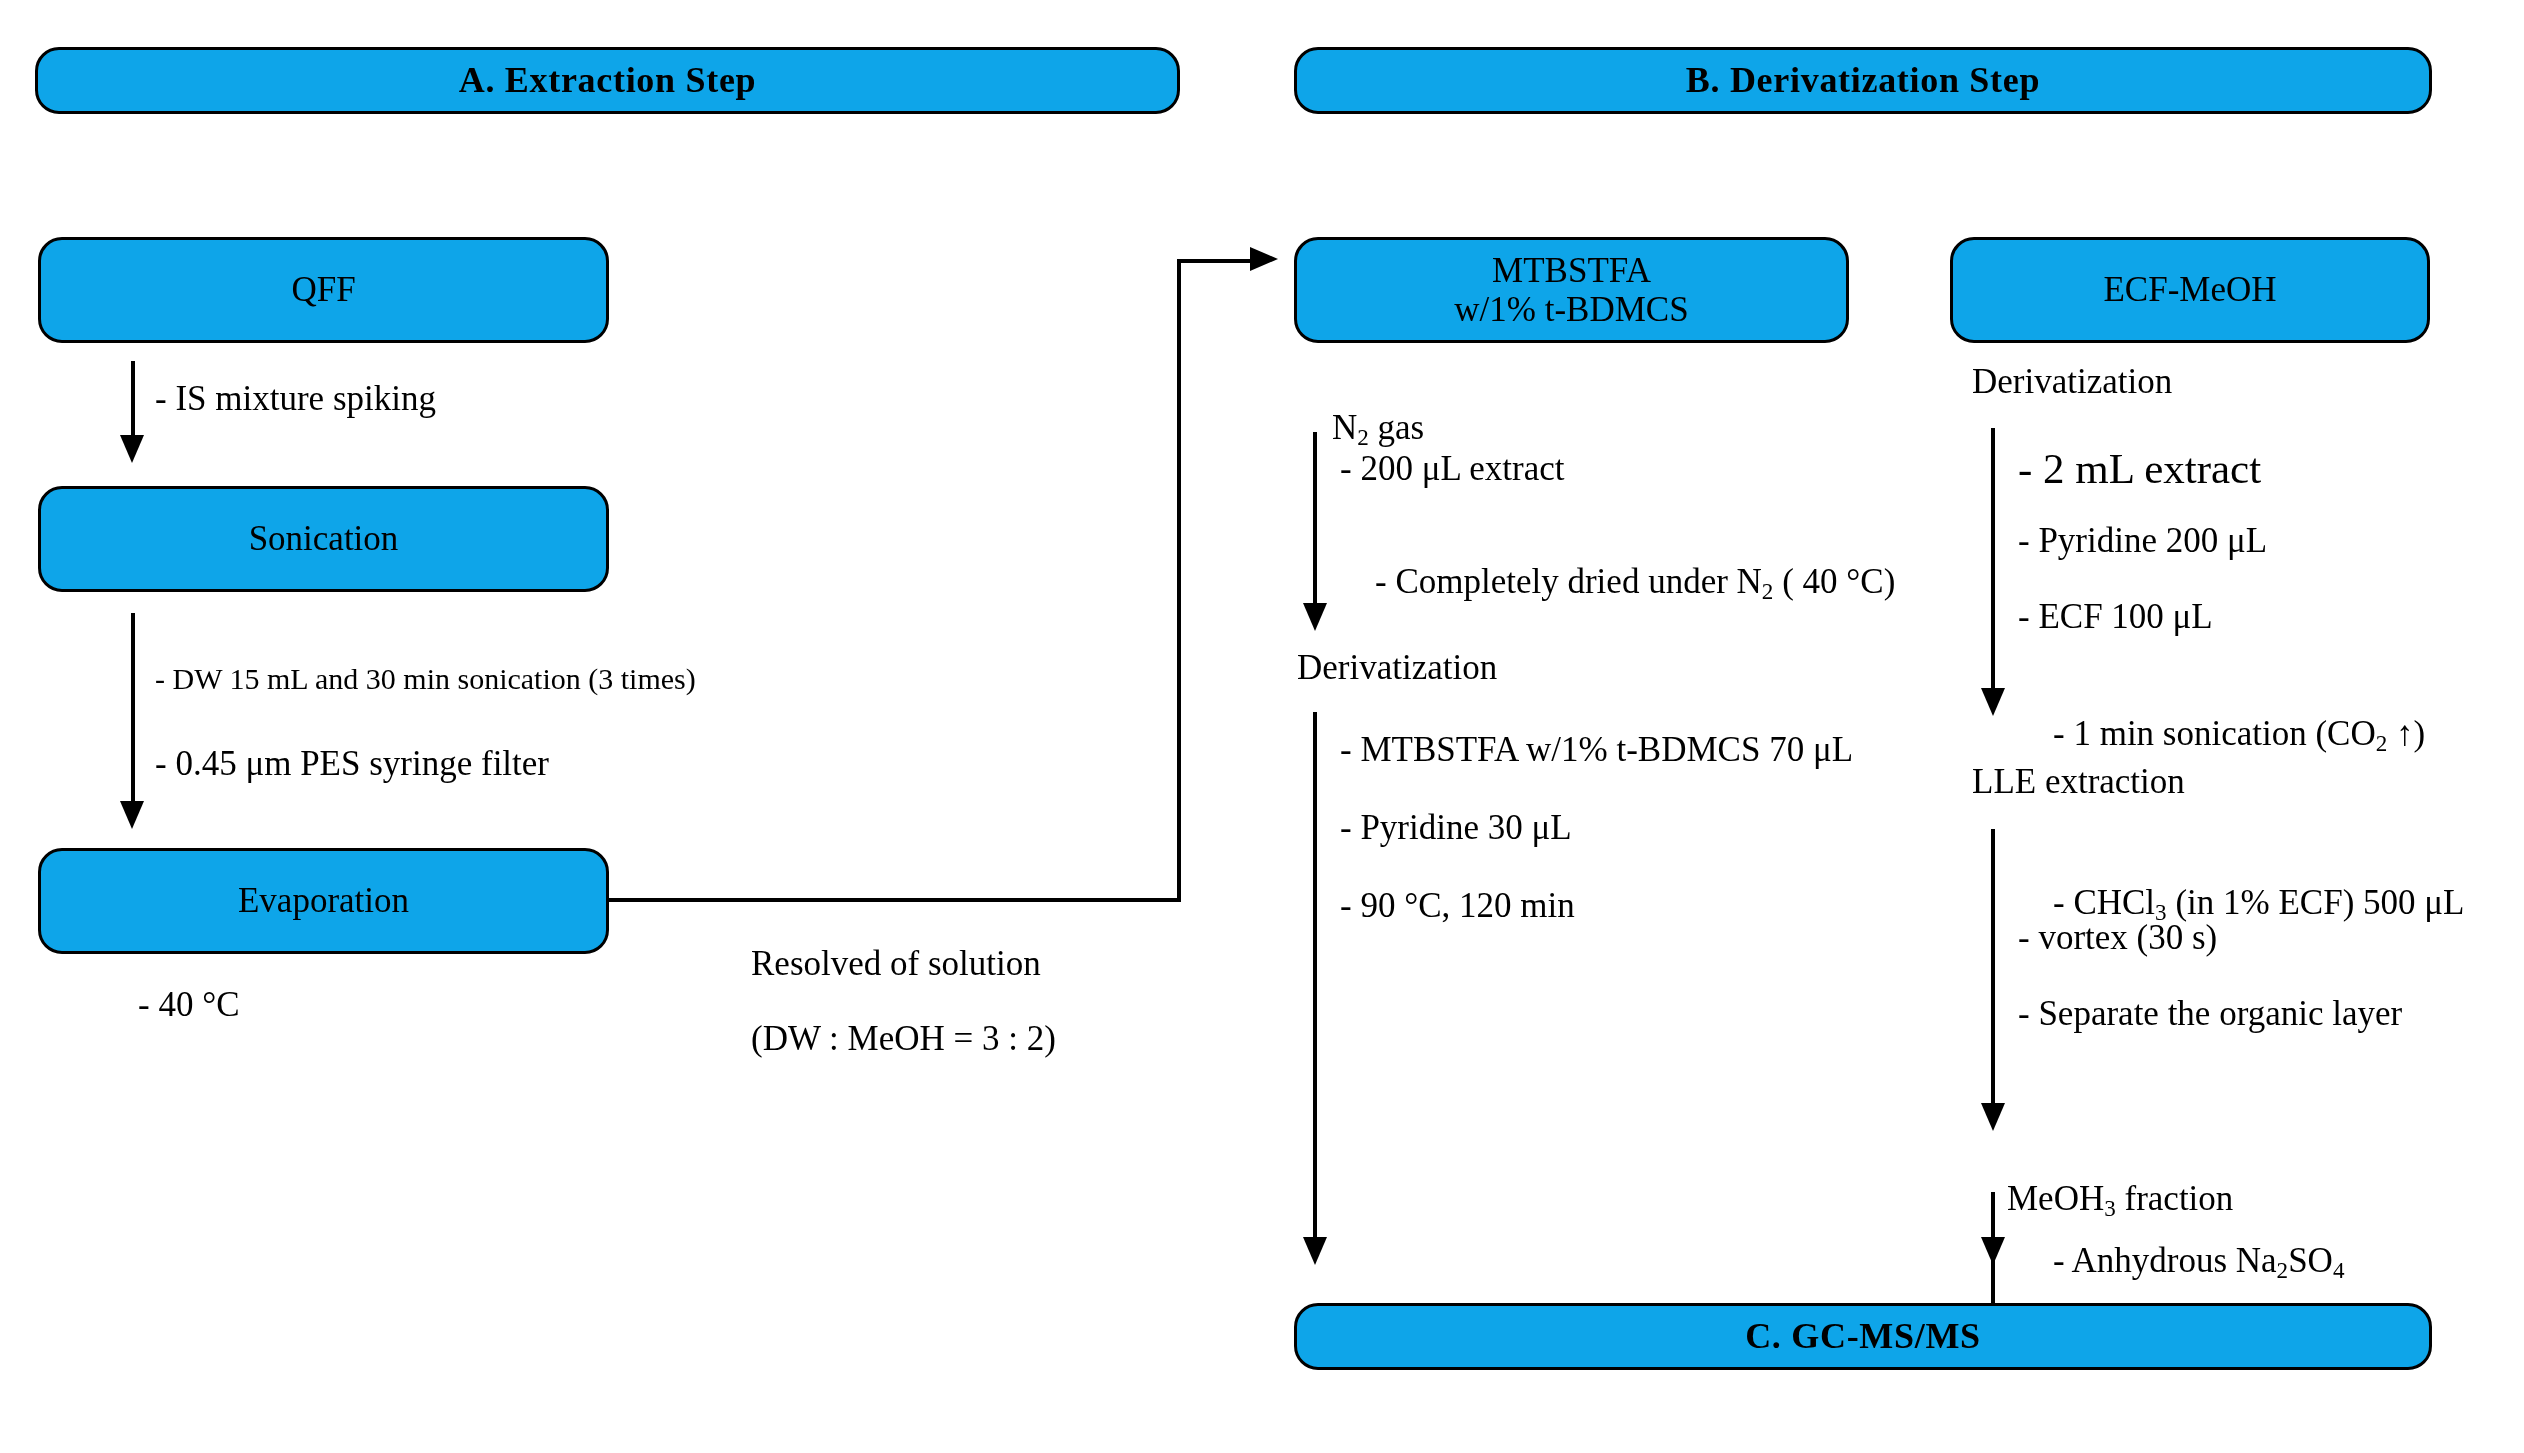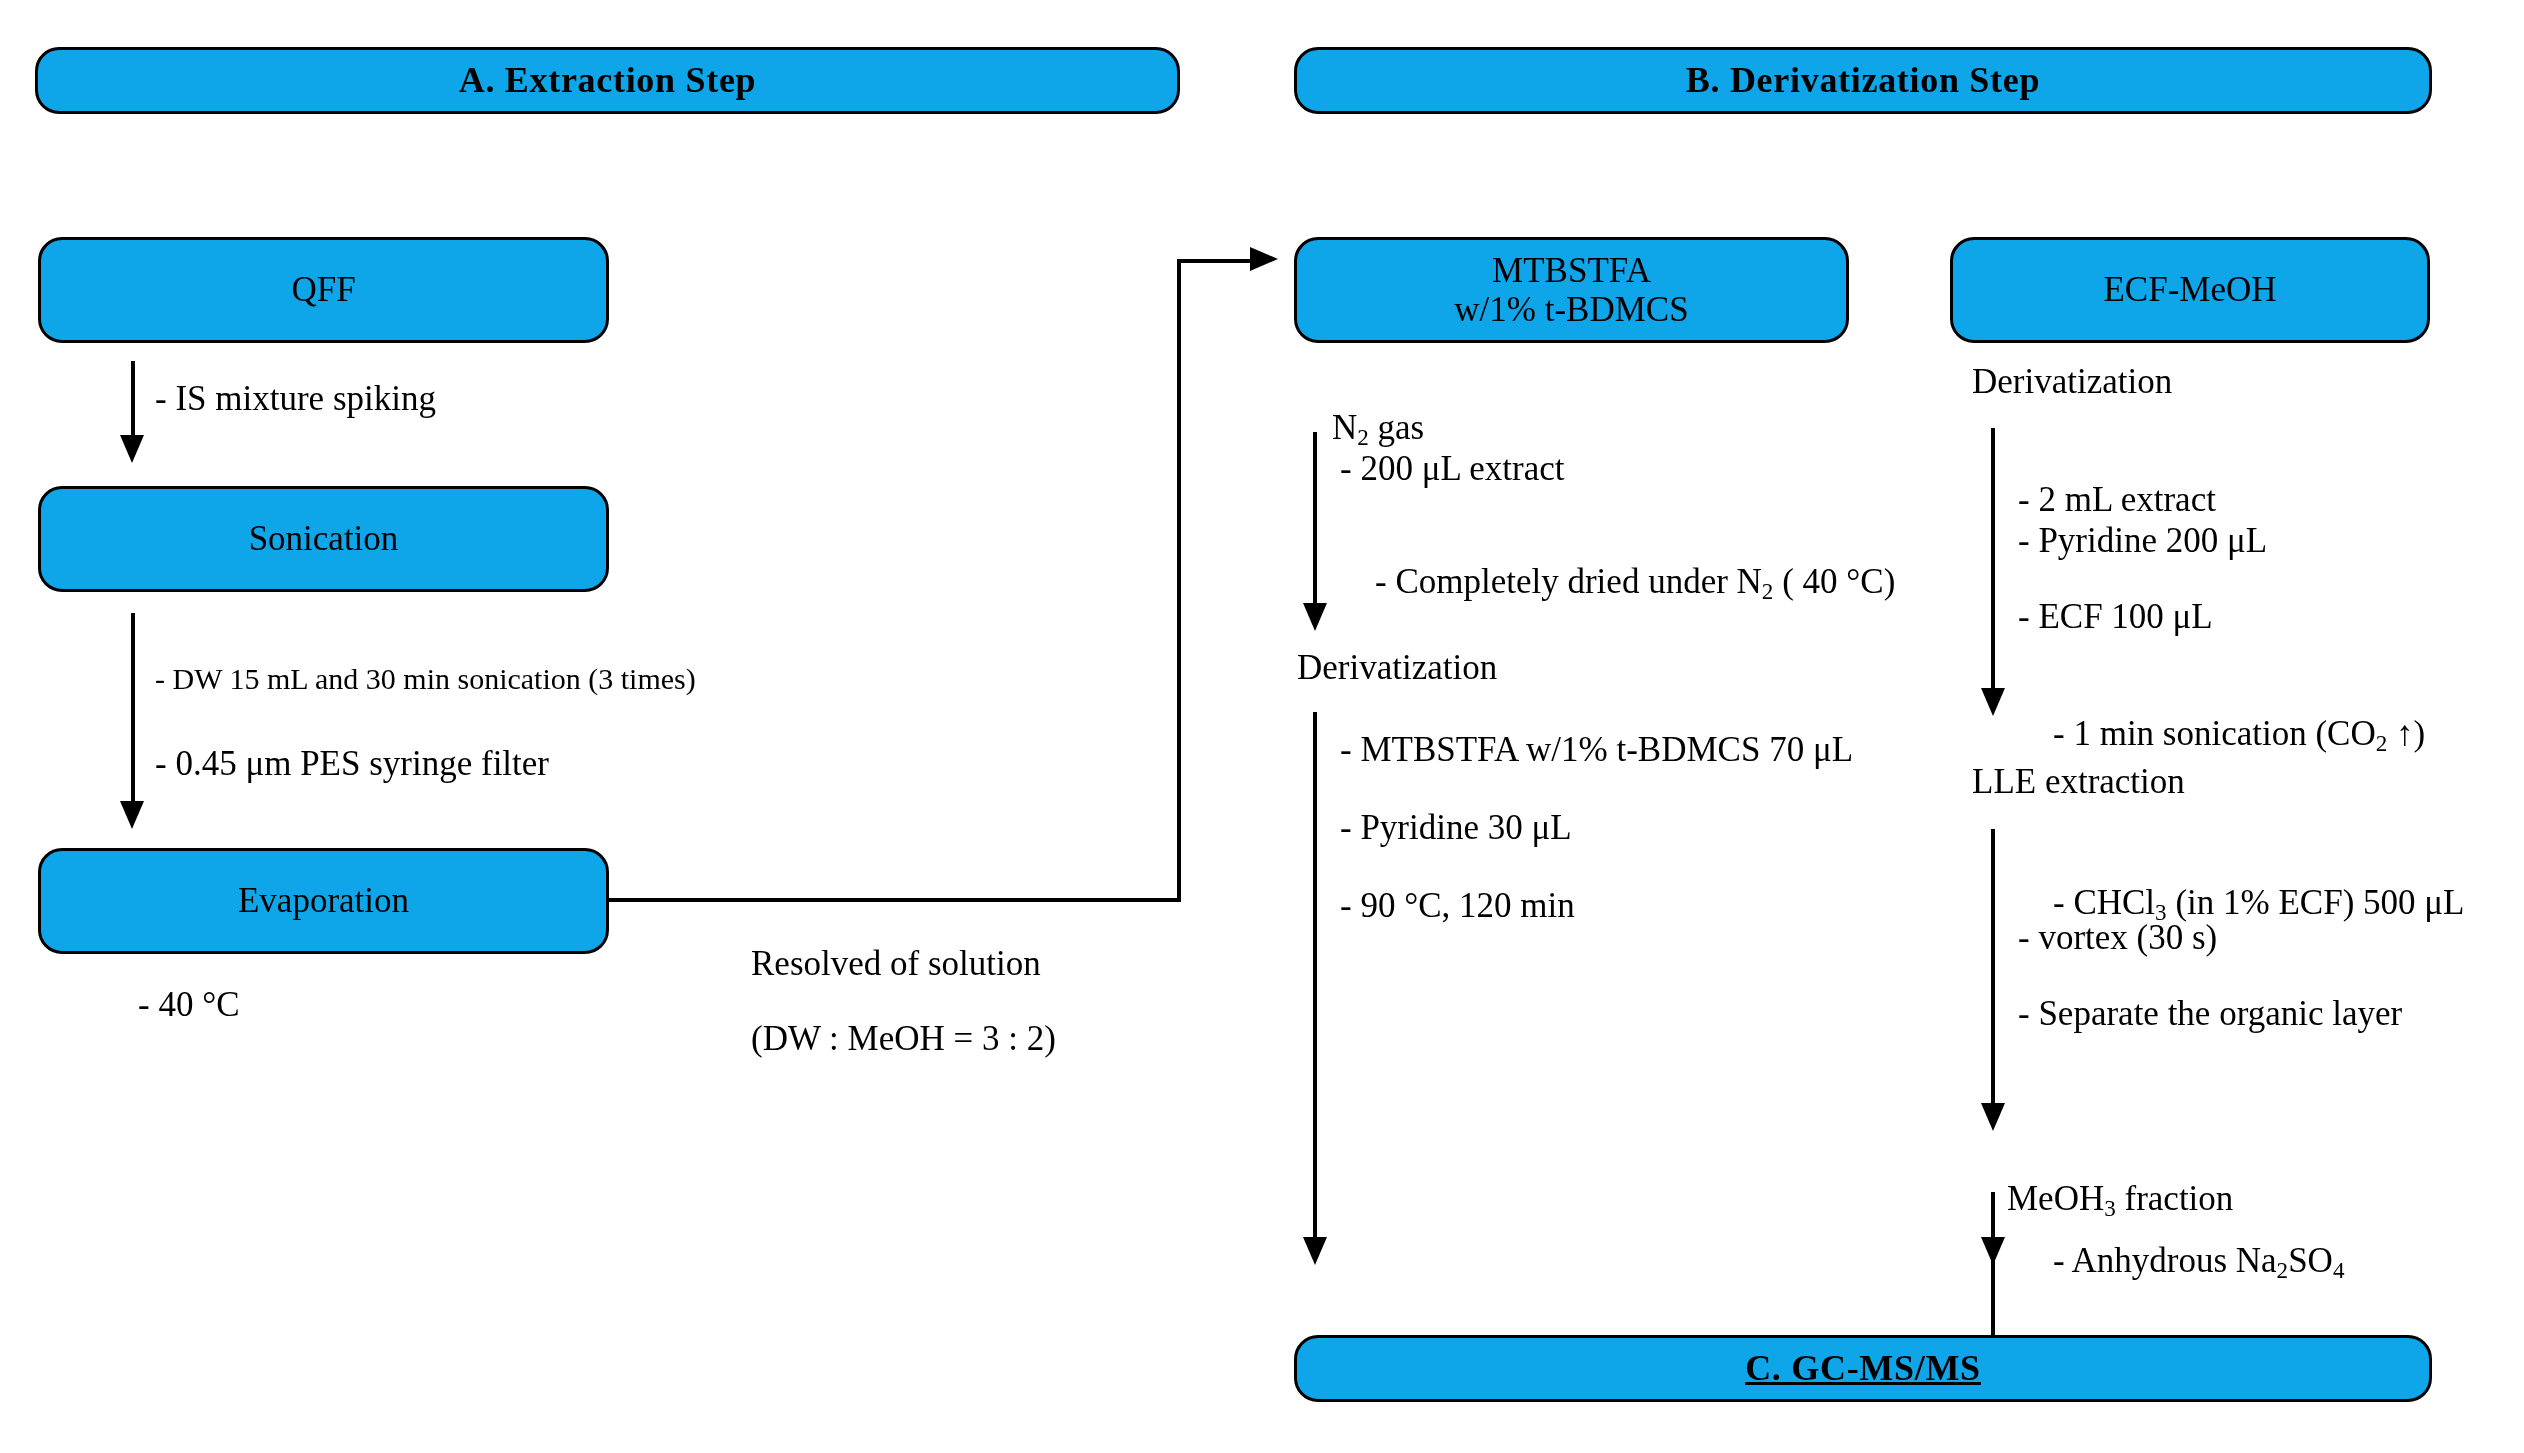--- a/index.html
+++ b/index.html
@@ -137,21 +137,21 @@
 
   <div class="box" style="left:1950px; top:237px; width:480px; height:106px; font-size:35px;">
     <span>ECF-MeOH</span>
   </div>
 
   <div class="lbl" style="left:1972px; top:362px; font-size:35px;">Derivatization</div>
 
   <div class="vline" style="left:1991px; top:428px; height:265px;"></div>
   <div class="arrowhead-down" style="left:1981px; top:688px;"></div>
 
-  <div class="lbl" style="left:2018px; top:444px; font-size:35px;margin-top:36px;">- 2 mL extract</div>
+  <div class="lbl" style="left:2018px; top:444px; font-size:43px;">- 2 mL extract</div>
   <div class="lbl" style="left:2018px; top:521px; font-size:35px;">- Pyridine 200 μL</div>
   <div class="lbl" style="left:2018px; top:597px; font-size:35px;">- ECF 100 μL</div>
   <div class="lbl" style="left:2018px; top:674px; font-size:35px;">
     <span>- 1 min sonication (CO</span><sub>2</sub><span> ↑)</span>
   </div>
 
   <div class="lbl" style="left:1972px; top:762px; font-size:35px;">LLE extraction</div>
 
   <div class="vline" style="left:1991px; top:829px; height:279px;"></div>
   <div class="arrowhead-down" style="left:1981px; top:1103px;"></div>
@@ -166,18 +166,18 @@
     <span>MeOH</span><sub>3</sub><span> fraction</span>
   </div>
 
   <div class="vline" style="left:1991px; top:1192px; height:155px;"></div>
   <div class="arrowhead-down" style="left:1981px; top:1237px;"></div>
 
   <div class="lbl" style="left:2018px; top:1201px; font-size:35px;">
     <span>- Anhydrous Na</span><sub>2</sub><span>SO</span><sub>4</sub>
   </div>
 
-  <div class="box box-title" style="left:1294px; top:1335px; width:1138px; height:67px; font-size:36px;text-decoration:underline;">
+  <div class="box box-title" style="left:1294px; top:1303px; width:1138px; height:67px; font-size:36px;">
     <span>C. GC-MS/MS</span>
   </div>
 
 </div>
 
 
 </body></html>

